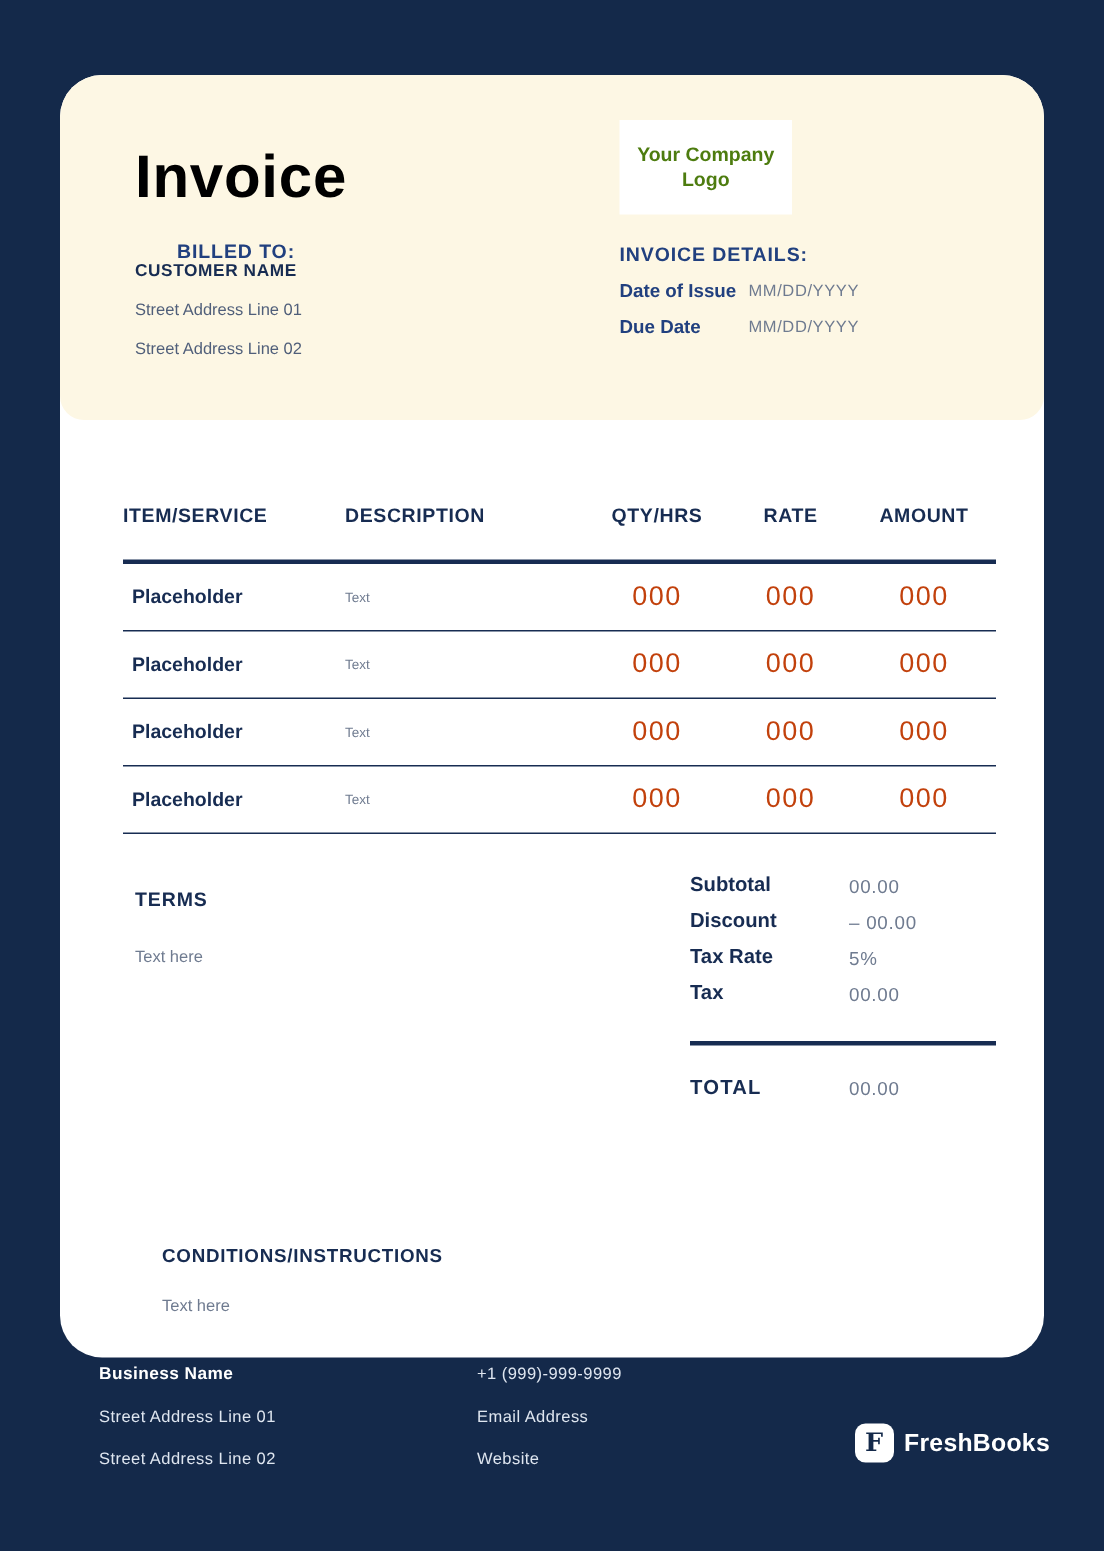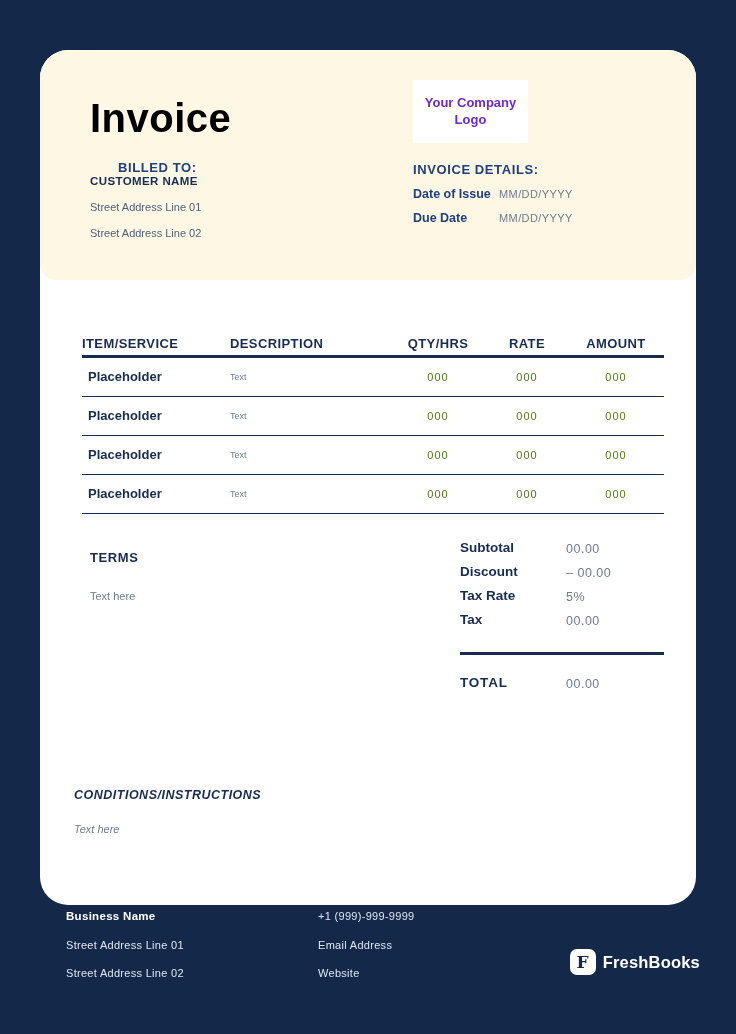--- a/index.html
+++ b/index.html
@@ -38,21 +38,21 @@
     font-weight: bold;
     letter-spacing: 0.5px;
     color: #000000;
   }
   .logo-box {
     width: 115px; height: 63px;
     background: #ffffff;
     display: flex; align-items: center; justify-content: center;
     text-align: center;
     font-size: 13px; font-weight: bold; line-height: 1.25;
-    color: #6d28d9;
+    color: #4d7c0f;
     padding: 6px;
   }
   .section-label {
     font-size: 13px;
     font-weight: bold;
     letter-spacing: 0.6px;
     color: #21407f;
   }
   .hdr-left .section-label  { margin-top: 19px; margin-left: 28px; }
   .hdr-right .section-label { margin-top: 19px; }
@@ -83,21 +83,21 @@
   }
 
   
   .items-table { margin: 56px 32px 0 42px; }
   .tgrid {
     display: grid;
     grid-template-columns: 148px 1fr 96px 82px 96px;
     align-items: center;
   }
   .thead {
-    padding-bottom: 4px;
+    padding-bottom: 22px;
     border-bottom: 3px solid #172c52;
   }
   .th {
     font-size: 13px;
     font-weight: bold;
     letter-spacing: 0.4px;
     color: #172c52;
   }
   .c-center { text-align: center; }
   .trow {
@@ -105,23 +105,23 @@
     border-bottom: 1.5px solid #172c52;
   }
   .td-item {
     font-size: 13px;
     font-weight: bold;
     color: #172c52;
     padding-left: 6px;
   }
   .td-desc { font-size: 9px; color: #6f7b90; }
   .td-num {
-    font-size: 11px;
+    font-size: 18px;
     letter-spacing: 1px;
-    color: #4d7c0f;
+    color: #c2410c;
     text-align: center;
   }
 
   
   .mid-section {
     display: flex;
     margin: 26px 32px 0 50px;
   }
   .terms-block { flex: 1; padding-top: 10px; }
   .terms-label {
@@ -162,21 +162,21 @@
     color: #172c52;
   }
   .total-value {
     font-size: 12.5px;
     letter-spacing: 0.5px;
     color: #6f7b90;
     padding-top: 2px;
   }
 
   
-  .conditions { margin: 97px 50px 0 34px; font-style: italic; }
+  .conditions { margin: 97px 50px 0 68px; }
   .cond-label {
     font-size: 12.5px;
     font-weight: bold;
     letter-spacing: 0.5px;
     color: #172c52;
   }
   .cond-text {
     margin-top: 21px;
     font-size: 11px;
     color: #6f7b90;

